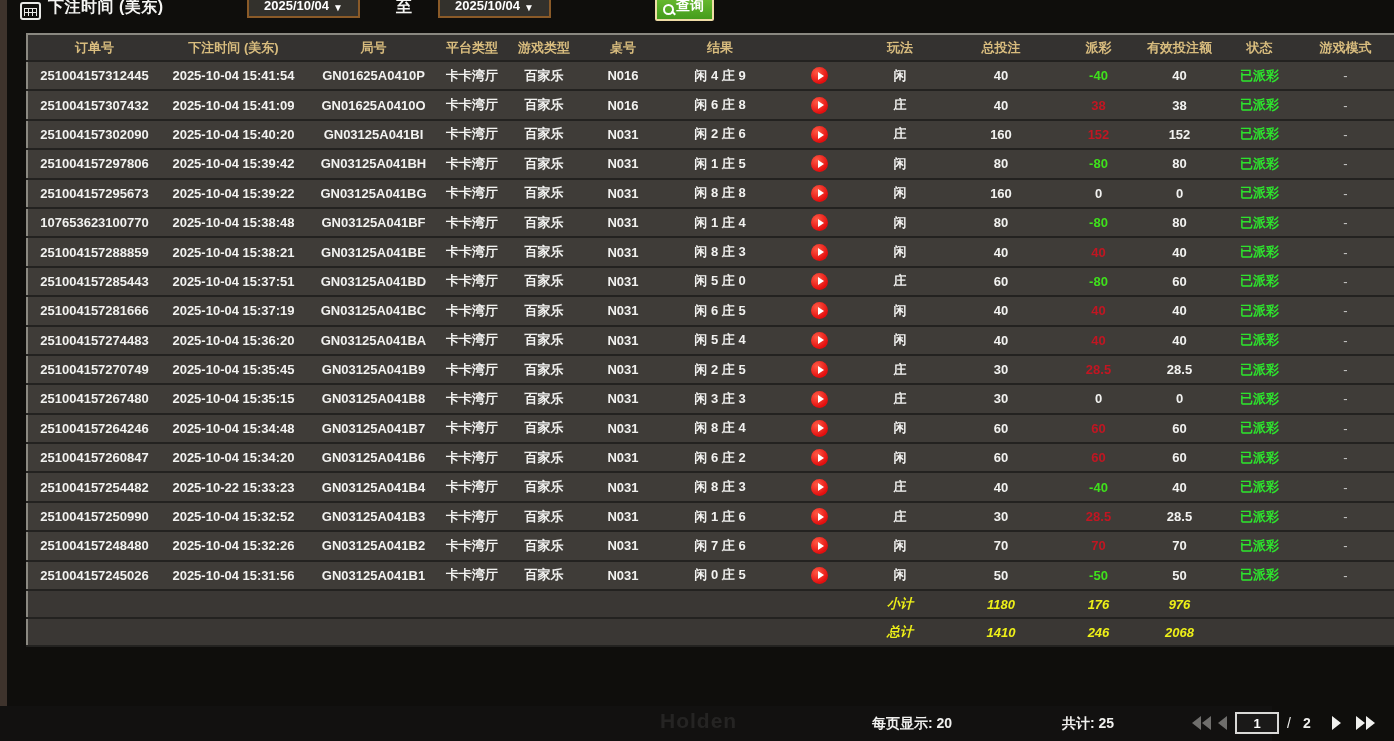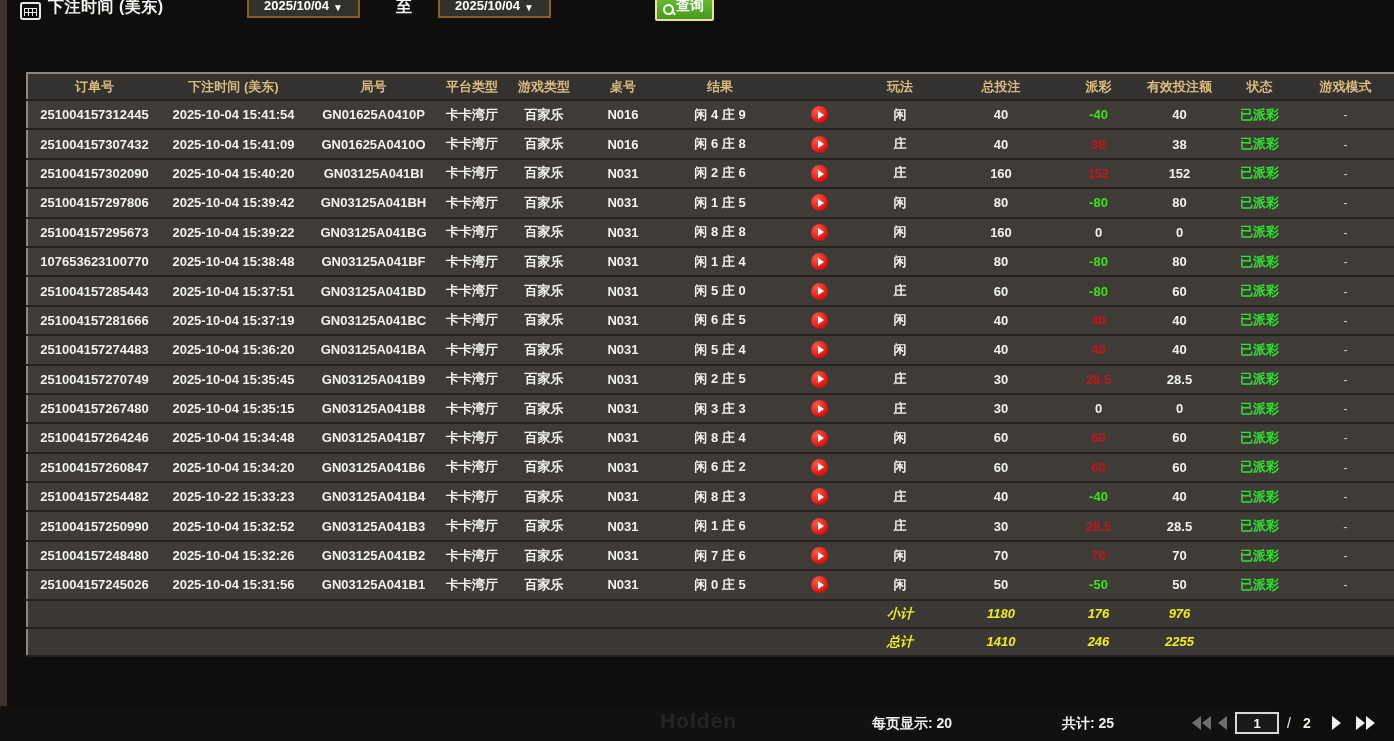--- a/index.html
+++ b/index.html
@@ -25,21 +25,21 @@
   #date-from{left:247px;} #date-to{left:438px;}
   .to-label{position:absolute;left:396px;top:-3px;font-size:16px;font-weight:700;color:#f5f5f3;}
   .query-btn{position:absolute;left:655px;top:-11px;height:32px;box-sizing:border-box;
     background:linear-gradient(#74c436,#459c1c);border:2px solid #efdcA6;border-radius:2px;
     color:#fff;font-size:14px;font-weight:700;display:flex;align-items:flex-end;padding:0 8px 4px 6px;cursor:pointer;}
   .mag-icon{position:relative;width:11px;height:11px;border:2px solid #fff;border-radius:50%;margin-right:2px;box-sizing:border-box;}
   .mag-icon:after{content:"";position:absolute;width:5px;height:2px;background:#fff;right:-4px;bottom:-1px;transform:rotate(45deg);}
 
   
   .bet-table{position:absolute;left:26px;top:33px;width:1368px;border-collapse:collapse;table-layout:fixed;
-    border:2px solid #8a8881;border-right:none;margin-top:39px;}
+    border:2px solid #8a8881;border-right:none;}
   .bet-table th{height:25px;background:#343230;color:#d8bc7e;font-size:13px;font-weight:700;
     border-bottom:2px solid #232220;text-align:center;padding:0;overflow:hidden;white-space:nowrap;}
   .bet-table td{height:27.4px;background:#3f3c38;color:#f2f2f0;font-size:13px;font-weight:600;
     border-bottom:2px solid #232220;text-align:center;padding:0;overflow:hidden;white-space:nowrap;}
   .bet-table tr.sum-row td{background:#3a3734;height:26px;}
   .yellow{color:#eef018 !important;font-weight:700 !important;font-style:italic;}
   .pc-green{color:#3fe01c !important;}
   .pc-red{color:#c11622 !important;}
   .pc-white{color:#f2f2f0 !important;}
   .status-green{color:#2de22d !important;}
@@ -216,20 +216,36 @@
         <td>闲 1 庄 4</td>
         <td><span class="play-btn"></span></td>
         <td>闲</td>
         <td>80</td>
         <td class="pc-green">-80</td>
         <td>80</td>
         <td class="status-green">已派彩</td>
         <td class="dim">-</td>
       </tr>
       <tr>
+        <td>251004157288859</td>
+        <td>2025-10-04 15:38:21</td>
+        <td>GN03125A041BE</td>
+        <td>卡卡湾厅</td>
+        <td>百家乐</td>
+        <td>N031</td>
+        <td>闲 8 庄 3</td>
+        <td><span class="play-btn"></span></td>
+        <td>闲</td>
+        <td>40</td>
+        <td class="pc-red">40</td>
+        <td>40</td>
+        <td class="status-green">已派彩</td>
+        <td class="dim">-</td>
+      </tr>
+      <tr>
         <td>251004157285443</td>
         <td>2025-10-04 15:37:51</td>
         <td>GN03125A041BD</td>
         <td>卡卡湾厅</td>
         <td>百家乐</td>
         <td>N031</td>
         <td>闲 5 庄 0</td>
         <td><span class="play-btn"></span></td>
         <td>庄</td>
         <td>60</td>
@@ -419,21 +435,21 @@
         <td></td>
         <td></td>
         <td></td>
         <td></td>
         <td></td>
         <td></td>
         <td></td>
         <td class="yellow">总计</td>
         <td class="yellow">1410</td>
         <td class="yellow">246</td>
-        <td class="yellow">2255</td>
+        <td class="yellow">2068</td>
         <td></td>
         <td></td>
       </tr>
     </tbody>
 </table>
 
 <div class="footer">
   <div class="watermark">Holden</div>
   <div class="f-text" id="per-page">每页显示: 20</div>
   <div class="f-text" id="total-count">共计: 25</div>

